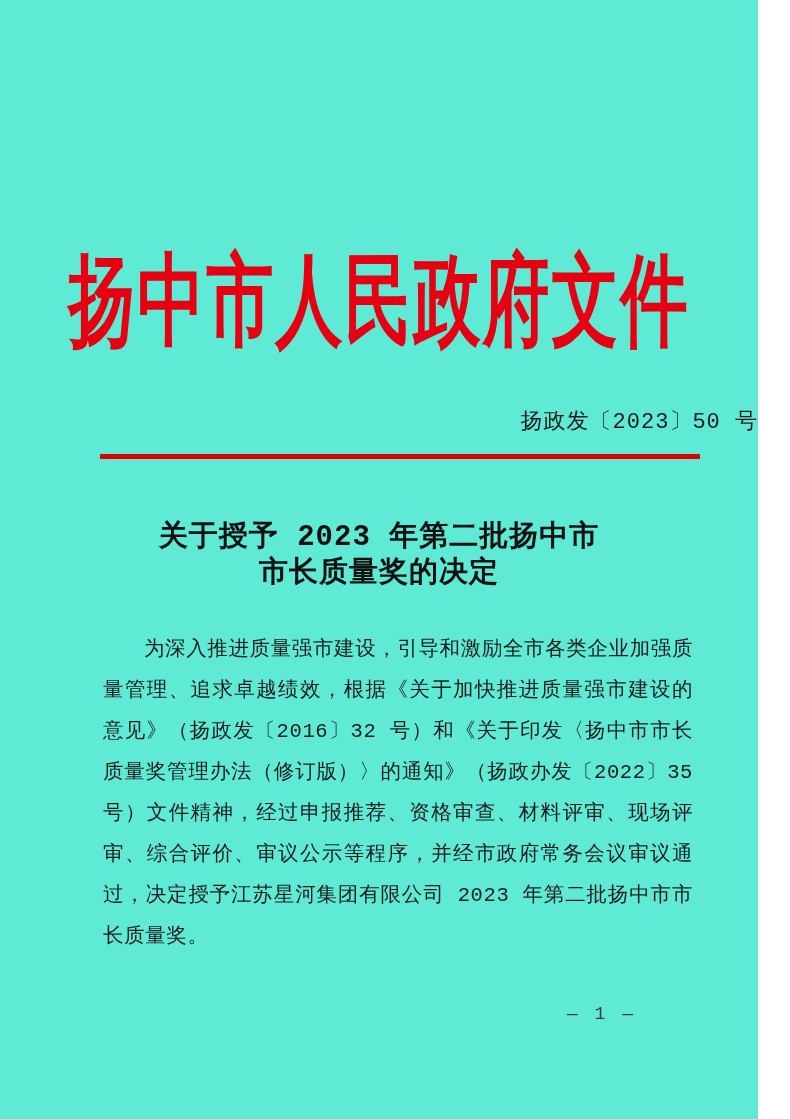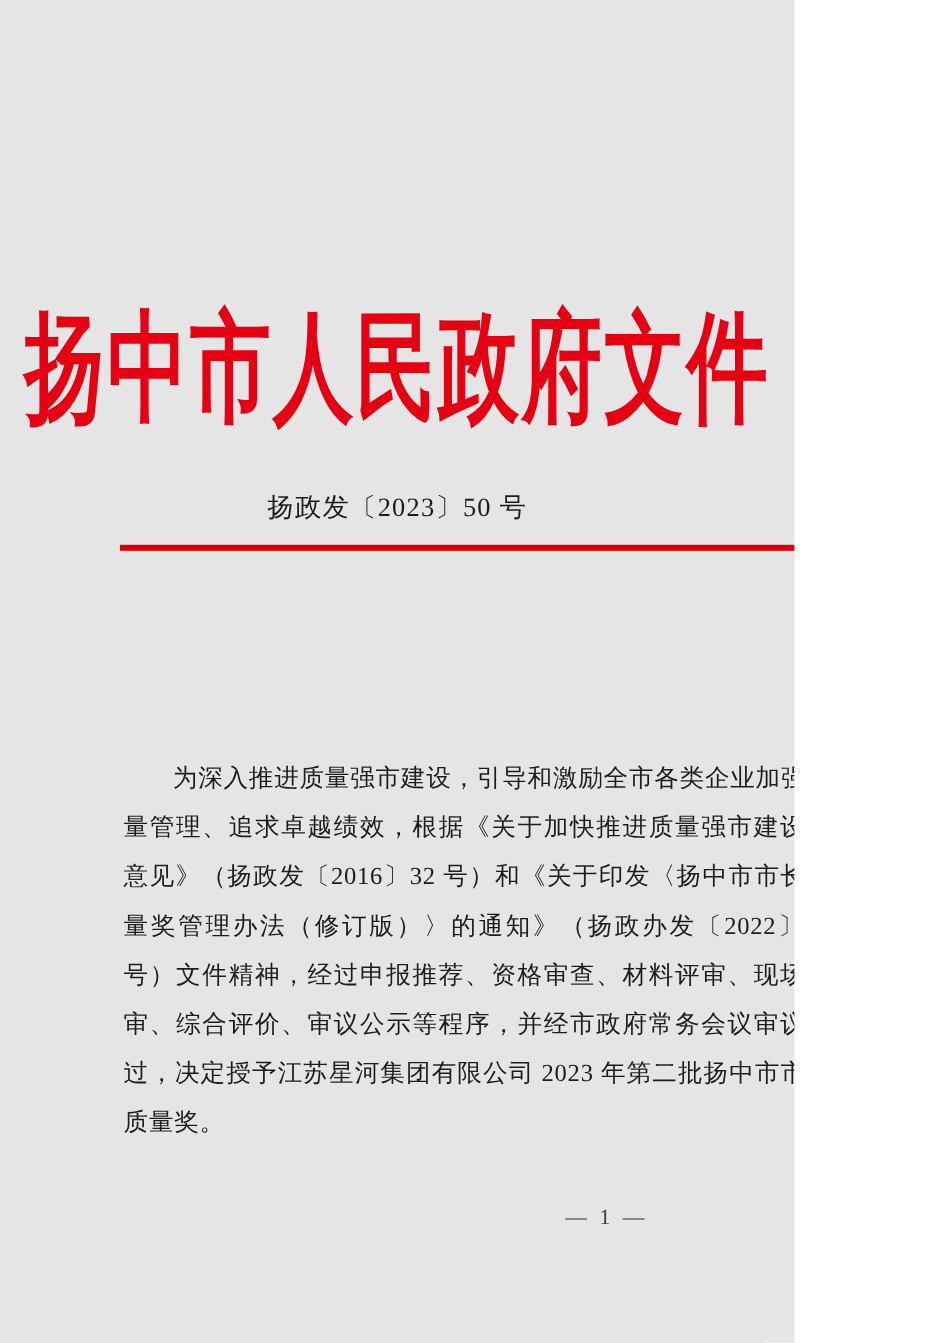--- a/index.html
+++ b/index.html
@@ -2,24 +2,24 @@
 <html><head>
 <meta charset="utf-8">
 <style>
   html, body {
     margin: 0;
     padding: 0;
     background: #ffffff;
   }
   .page {
     position: relative;
-    width: 662px;
+    width: 758px;
     height: 1119px;
-    background: #e5e5e5;
-    font-family: Liberation Serif, serif;
+    background: #5eead4;
+    font-family: Liberation Mono, monospace;
     overflow: hidden;
   }
   .masthead {
     position: absolute;
     top: 258px;
     left: 0;
     width: 100%;
     text-align: center;
     font-weight: bold;
     font-size: 67px;
@@ -27,21 +27,21 @@
     letter-spacing: 2px;
     transform: scaleY(1.5);
     transform-origin: center top;
     white-space: nowrap;
   }
   .doc-number {
     position: absolute;
     top: 408px;
     left: 0;
     width: 100%;
-    text-align: center;
+    text-align: right;
     font-size: 22px;
     line-height: 30px;
     color: #1c1c1c;
     letter-spacing: 1px;
   }
   .red-rule {
     position: absolute;
     top: 454px;
     left: 100px;
     width: 600px;
@@ -91,20 +91,24 @@
 <body>
 
 <div class="page">
 
   <div class="masthead" style="color: rgb(230, 0, 18);">扬中市人民政府文件</div>
 
   <div class="doc-number">扬政发〔2023〕50 号</div>
 
   <div class="red-rule" style="background: rgb(221, 0, 0);"></div>
 
+  <div class="doc-title">
+    <div>关于授予 2023 年第二批扬中市</div>
+    <div>市长质量奖的决定</div>
+  </div>
 
   <div class="body-block" style="color: rgb(28, 28, 28);">
     <p class="paragraph">为深入推进质量强市建设，引导和激励全市各类企业加强质量管理、追求卓越绩效，根据《关于加快推进质量强市建设的意见》（扬政发〔2016〕32 号）和《关于印发〈扬中市市长质量奖管理办法（修订版）〉的通知》（扬政办发〔2022〕35 号）文件精神，经过申报推荐、资格审查、材料评审、现场评审、综合评价、审议公示等程序，并经市政府常务会议审议通过，决定授予江苏星河集团有限公司 2023 年第二批扬中市市长质量奖。</p>
   </div>
 
   <div class="page-number">— 1 —</div>
 
 </div>
 
 </body></html>

